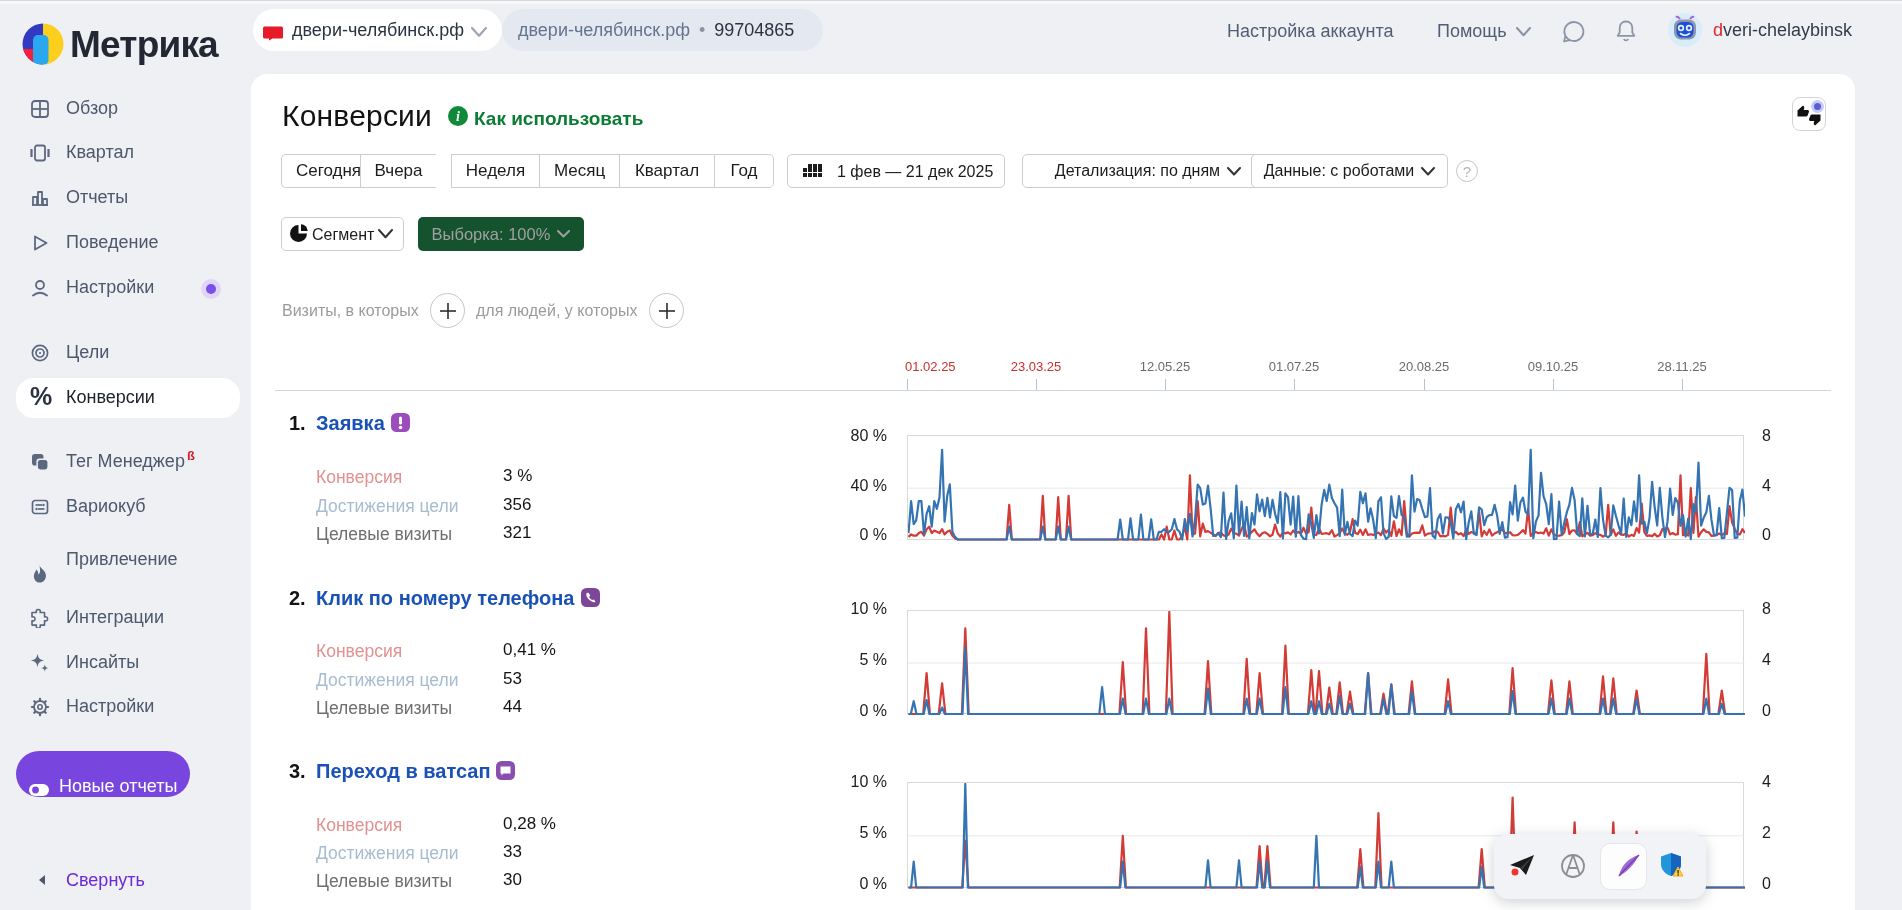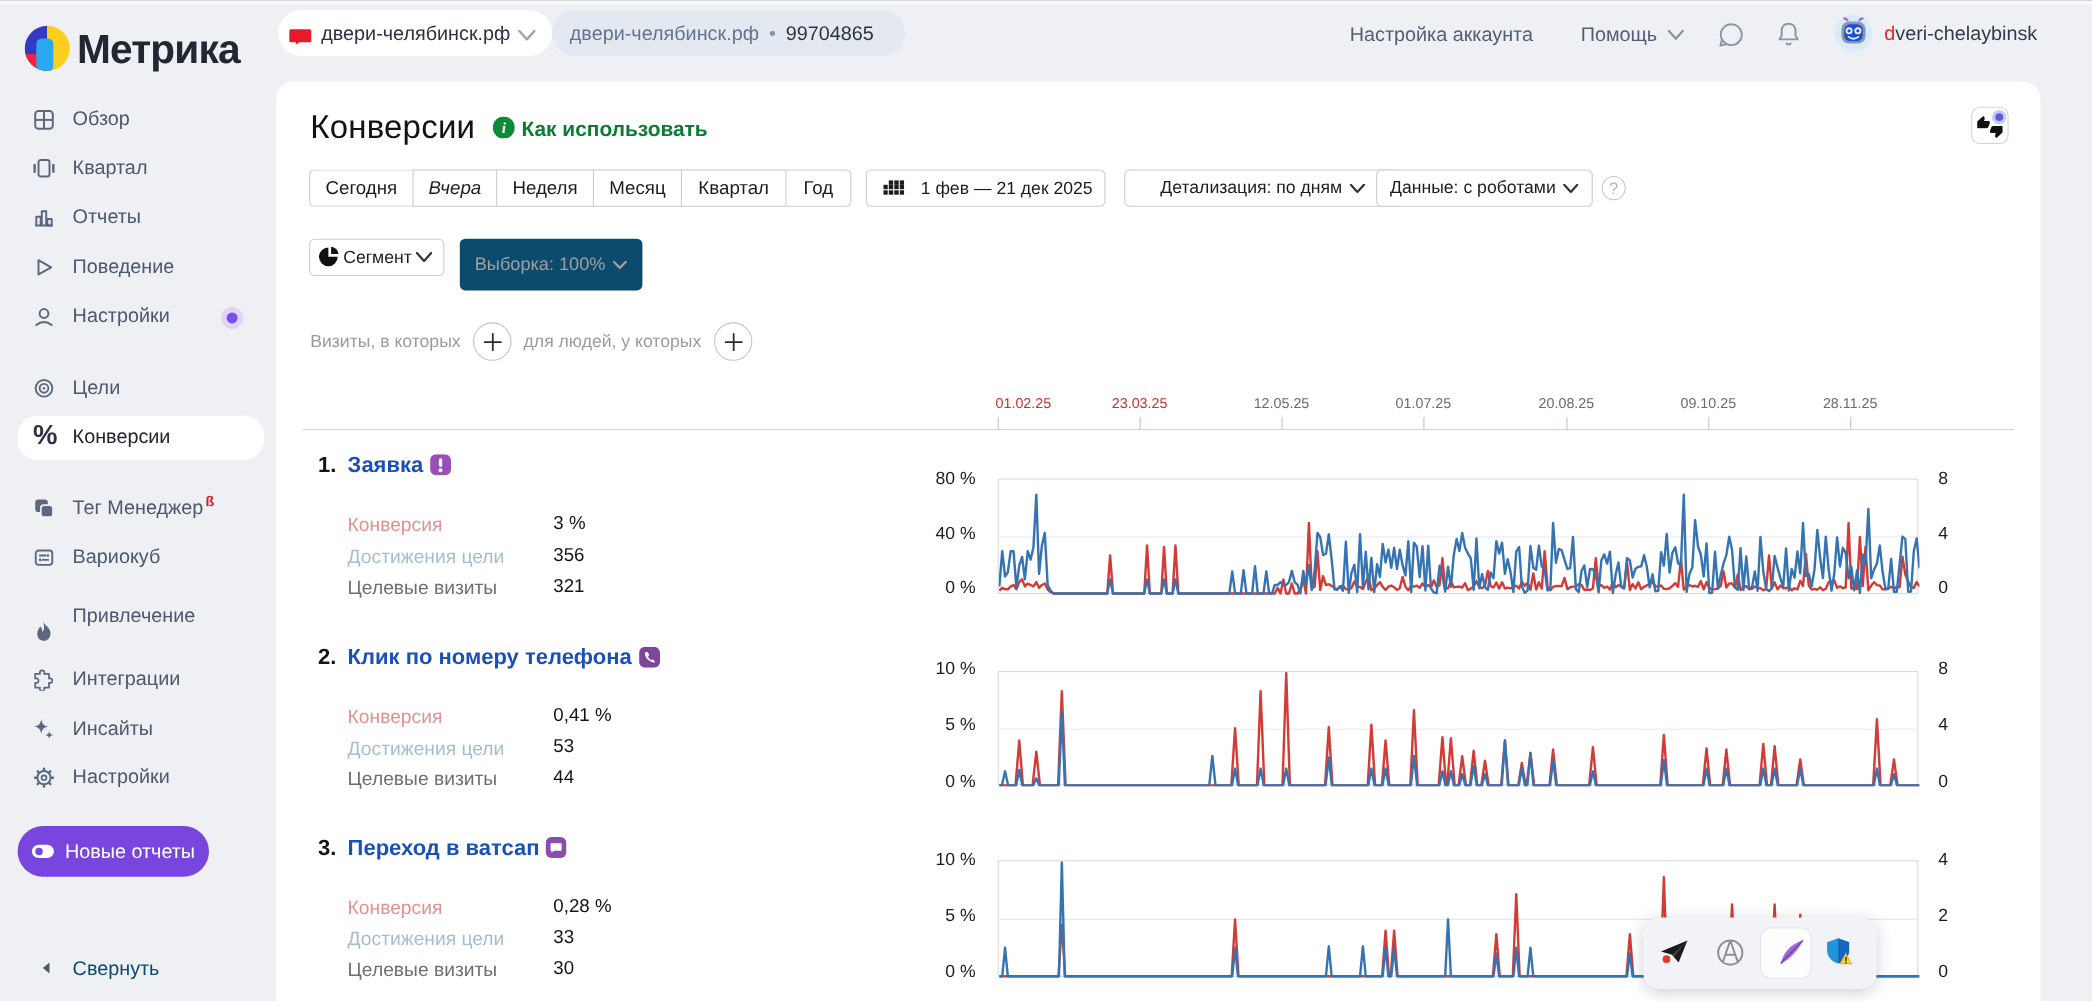--- a/index.html
+++ b/index.html
@@ -17,31 +17,31 @@
 .acct{left:1227px;top:21px;font-size:18px;color:#525e74}
 .help{left:1437px;top:21px;font-size:18px;color:#525e74}
 .uname{left:1713px;top:20px;font-size:18px;font-weight:500;color:#333b4a}
 .avatar{left:1668px;top:13px;width:34px;height:34px;border-radius:50%;background:#d9ecfa}
 .navitem{position:absolute;left:66px;font-size:18px;color:#4d586c;white-space:nowrap}
 .activebg{left:16px;top:378px;width:224px;height:40px;background:#fff;border-radius:18px}
 .vdot{left:201px;top:279px;width:20px;height:20px;border-radius:50%;background:#ded5f8}
 .vdot2{left:206px;top:284px;width:10px;height:10px;border-radius:50%;background:#7a4ee8}
 .beta{color:#d21d26;font-size:13px;font-weight:bold;position:relative;top:-7px;margin-left:2px}
 .newbtn{left:16px;top:751px;width:174px;height:46px;background:#7846de;border-radius:23px;
-  color:#fff;font-size:19px;display:flex;align-items:center}
-.collapse{left:66px;top:870px;font-size:18px;color:#0c4a6e}
+  color:#fff;font-size:19px;display:flex;align-items:flex-end}
+.collapse{left:66px;top:870px;font-size:18px;color:#6d28d9}
 
 .h1{left:282px;top:99px;font-size:30px;color:#121212;letter-spacing:0.2px}
 .howuse{left:474px;top:108px;font-size:19px;font-weight:bold;color:#0b7c33}
 .btn{position:absolute;height:34px;border:1px solid #cdcdcd;background:#fff;border-radius:5px;
   font-size:17px;color:#1c1c1c;display:flex;align-items:center;justify-content:center}
 .seg{position:absolute;top:154px;height:34px;background:#fff;border-top:1px solid #cdcdcd;
   border-bottom:1px solid #cdcdcd;border-left:1px solid #cdcdcd;font-size:17px;color:#1c1c1c;
   display:flex;align-items:center;justify-content:center}
-.disbtn{left:418px;top:217px;width:166px;height:47px;background:#0c4a6e;border-radius:5px;
+.disbtn{left:418px;top:217px;width:166px;height:34px;background:#14532d;border-radius:5px;
   font-size:16.5px;color:#9fa0a2;display:flex;align-items:center;justify-content:center}
 .qmark{left:1456px;top:160px;width:22px;height:22px;border:1.5px solid #c7c7c7;border-radius:50%;
   color:#b5b5b5;font-size:15px;display:flex;align-items:center;justify-content:center}
 .plusrow{font-size:16px;color:#9b9b9b}
 .pluscirc{position:absolute;width:35px;height:35px;border:1px solid #c6c6c6;border-radius:50%;
   background:#fff}
 
 .gnum{position:absolute;left:289px;font-size:20px;font-weight:bold;color:#141414}
 .gtitle{position:absolute;left:316px;font-size:20px;font-weight:bold;color:#1a51b7}
 .glabel{position:absolute;left:316px;font-size:17.5px}
@@ -206,21 +206,21 @@
     <path d="M9 2 L3 7 L9 12 Z" fill="#4d586c"></path>
   </svg>
 <div class="abs collapse">Свернуть</div>
 <div class="abs h1">Конверсии</div>
 <svg class="abs" style="left:448px;top:106px" width="20" height="20" viewBox="0 0 20 20">
     <circle cx="10" cy="10" r="10" fill="#0f8a39"></circle>
     <text x="10" y="15" font-size="14" font-style="italic" font-weight="bold" font-family="Liberation Serif" fill="#fff" text-anchor="middle">i</text>
   </svg>
 <div class="abs howuse">Как использовать</div>
 <div class="seg" style="left:281px;width:94px;border-radius:5px 0 0 5px;">Сегодня</div>
-<div class="seg" style="left:375px;width:76px;font-style:italic;">Вчера</div>
+<div class="seg" style="left:360px;width:76px;">Вчера</div>
 <div class="seg" style="left:451px;width:88px;text-align:center;">Неделя</div>
 <div class="seg" style="left:539px;width:80px;">Месяц</div>
 <div class="seg" style="left:619px;width:95px;">Квартал</div>
 <div class="seg" style="left:714px;width:60px;border-radius:0 5px 5px 0;border-right:1px solid #cdcdcd;">Год</div>
 <div class="btn" style="left:787px;top:154px;width:218px"></div>
 <svg class="abs" style="left:803px;top:163px" width="19" height="15" viewBox="0 0 19 15">
     <rect x="5" y="1" width="4" height="4" fill="#1c1c1c"></rect>
     <rect x="10" y="1" width="4" height="4" fill="#1c1c1c"></rect>
     <rect x="15" y="1" width="4" height="4" fill="#1c1c1c"></rect>
     <rect x="0" y="5" width="4" height="4" fill="#1c1c1c"></rect>

